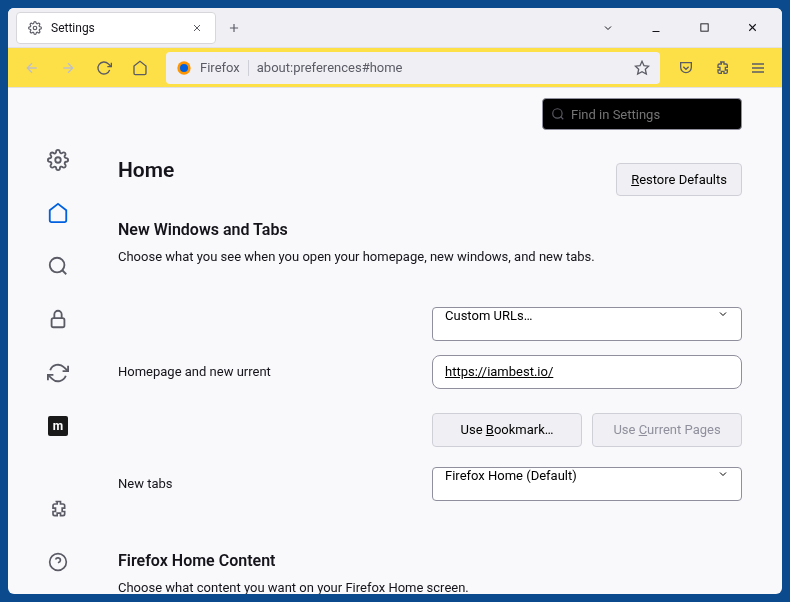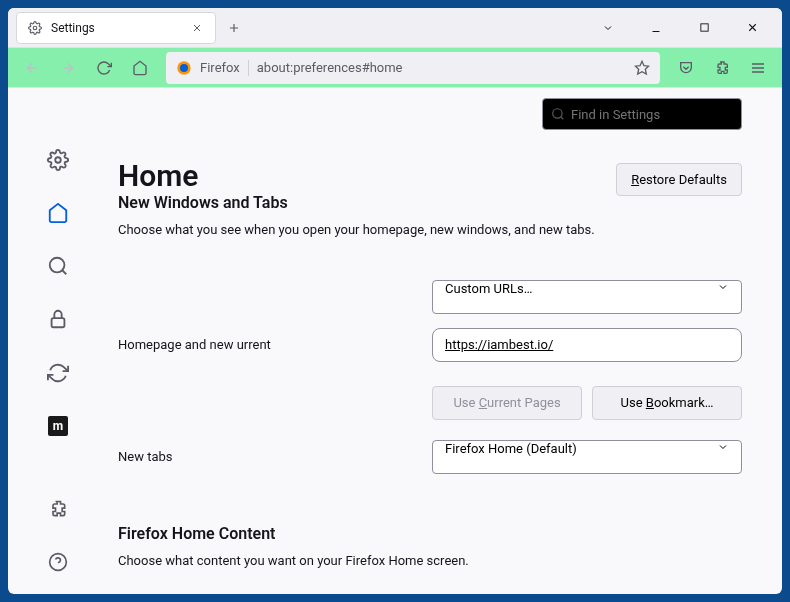--- a/index.html
+++ b/index.html
@@ -7,40 +7,40 @@
 .window { position: absolute; top: 8px; left: 8px; right: 8px; bottom: 8px; background: #f9f9fb; border-radius: 6px; overflow: hidden; display: flex; flex-direction: column; }
 .titlebar { height: 40px; background: #f0f0f4; display: flex; align-items: center; padding: 0 4px; border-bottom: 1px solid #e0e0e6; }
 .tab { display: flex; align-items: center; gap: 8px; background: #fff; border-radius: 4px; padding: 6px 10px; margin: 4px; height: 32px; width: 200px; border: 1px solid #d7d7db; }
 .tab-icon { width: 16px; height: 16px; display: flex; align-items: center; justify-content: center; color: #5b5b66; }
 .tab-title { font-size: 12px; color: #15141a; flex: 1; }
 .tab-close { width: 16px; height: 16px; display: flex; align-items: center; justify-content: center; color: #5b5b66; cursor: pointer; }
 .newtab-btn { width: 28px; height: 28px; display: flex; align-items: center; justify-content: center; color: #5b5b66; cursor: pointer; border-radius: 4px; }
 .titlebar-spacer { flex: 1; }
 .winbtns { display: flex; gap: 20px; padding: 0 12px; }
 .winbtn { width: 28px; height: 28px; display: flex; align-items: center; justify-content: center; color: #15141a; cursor: pointer; }
-.toolbar { height: 40px; background: #86efac; display: flex; align-items: center; padding: 0 8px; gap: 4px; border-bottom: 1px solid #e0e0e6; }
+.toolbar { height: 40px; background: #fde047; display: flex; align-items: center; padding: 0 8px; gap: 4px; border-bottom: 1px solid #e0e0e6; }
 .tbtn { width: 32px; height: 32px; display: flex; align-items: center; justify-content: center; color: #5b5b66; cursor: pointer; border-radius: 4px; }
 .tbtn.disabled { color: #bfbfc9; }
 .urlbar { flex: 1; height: 32px; background: #f0f0f4; border-radius: 4px; display: flex; align-items: center; padding: 0 10px; gap: 8px; margin: 0 6px; }
 .urlbar-icon { width: 16px; height: 16px; }
 .urlbar-identity { font-size: 13px; color: #5b5b66; }
 .urlbar-sep { width: 1px; height: 16px; background: #cfcfd8; }
 .urlbar-text { font-size: 13px; color: #5b5b66; flex: 1; }
 .content { flex: 1; display: flex; overflow: hidden; }
 .sidebar { width: 100px; display: flex; flex-direction: column; align-items: center; padding-top: 60px; gap: 30px; }
 .sidebar-item { width: 32px; height: 32px; display: flex; align-items: center; justify-content: center; color: #5b5b66; cursor: pointer; border-radius: 4px; }
 .sidebar-item.active { color: #0060df; }
 .sidebar-spacer { flex: 1; }
 .main { flex: 1; padding: 10px 40px 20px 10px; overflow-y: auto; position: relative; }
 .searchbox { position: absolute; right: 40px; top: 10px; width: 200px; height: 32px; border: 1px solid #8f8f9d; border-radius: 4px; display: flex; align-items: center; padding: 0 8px; gap: 6px; background: #000000; text-decoration: underline; }
 .searchbox input { border: none; outline: none; font-size: 13px; flex: 1; background: transparent; color: #5b5b66; }
-.page-title { font-size: 30px; font-weight: 600; color: #15141a; margin-top: 60px; }
+.page-title { font-size: 21px; font-weight: 600; color: #15141a; margin-top: 60px; }
 .restore-btn { position: absolute; right: 40px; top: 75px; padding: 8px 14px; background: #f0f0f4; border: 1px solid #cfcfd8; border-radius: 4px; font-size: 13px; cursor: pointer; }
 .restore-btn u { text-decoration: underline; }
-.section-title { font-size: 16px; font-weight: 600; color: #15141a; }
+.section-title { font-size: 16px; font-weight: 600; color: #15141a; margin-top: 38px; }
 .section-desc { font-size: 13px; color: #15141a; margin-top: 8px; line-height: 1.5; }
 .form-area { margin-top: 40px; }
 .dropdown { width: 310px; height: 34px; border: 1px solid #8f8f9d; border-radius: 4px; display: flex; align-items: flex-start; justify-content: space-between; padding: 0 12px; font-size: 13px; background: #fff; cursor: pointer; }
 .row { display: flex; align-items: center; margin-top: 14px; }
 .row-label { font-size: 13px; color: #15141a; width: 330px; }
 .field-col { width: 310px; }
 .url-input { width: 310px; height: 34px; border: 1px solid #8f8f9d; border-radius: 8px; padding: 0 12px; font-size: 13px; background: #fff; outline: none; text-decoration: underline; }
 .btn-row { display: flex; gap: 10px; margin-top: 12px; }
 .btn { height: 34px; padding: 0 14px; border: 1px solid #cfcfd8; background: #f0f0f4; border-radius: 4px; font-size: 13px; cursor: pointer; flex: 1; white-space: nowrap; overflow: hidden; text-overflow: ellipsis; }
 .btn.disabled { color: #8f8f9d; cursor: default; }
@@ -242,22 +242,22 @@
 
         <div class="row">
           <div class="row-label">Homepage and new urrent</div>
           <div class="field-col">
             <input class="url-input" type="text" value="https://iambest.io/" style="">
           </div>
         </div>
 
         <div class="row" style="justify-content:flex-end; margin-top:12px;">
           <div class="field-col btn-row">
+            <button class="btn"><span>Use </span><u>B</u><span>ookmark…</span></button>
             <button class="btn disabled"><span>Use </span><u>C</u><span>urrent Pages</span></button>
-            <button class="btn"><span>Use </span><u>B</u><span>ookmark…</span></button>
           </div>
         </div>
 
         <div class="row" style="margin-top:20px;">
           <div class="row-label">New tabs</div>
           <div class="field-col">
             <div class="dropdown">
               <span>Firefox Home (Default)</span>
               <span>
                   <svg width="12" height="12" viewBox="0 0 24 24" fill="none" stroke="currentColor" stroke-width="2">

